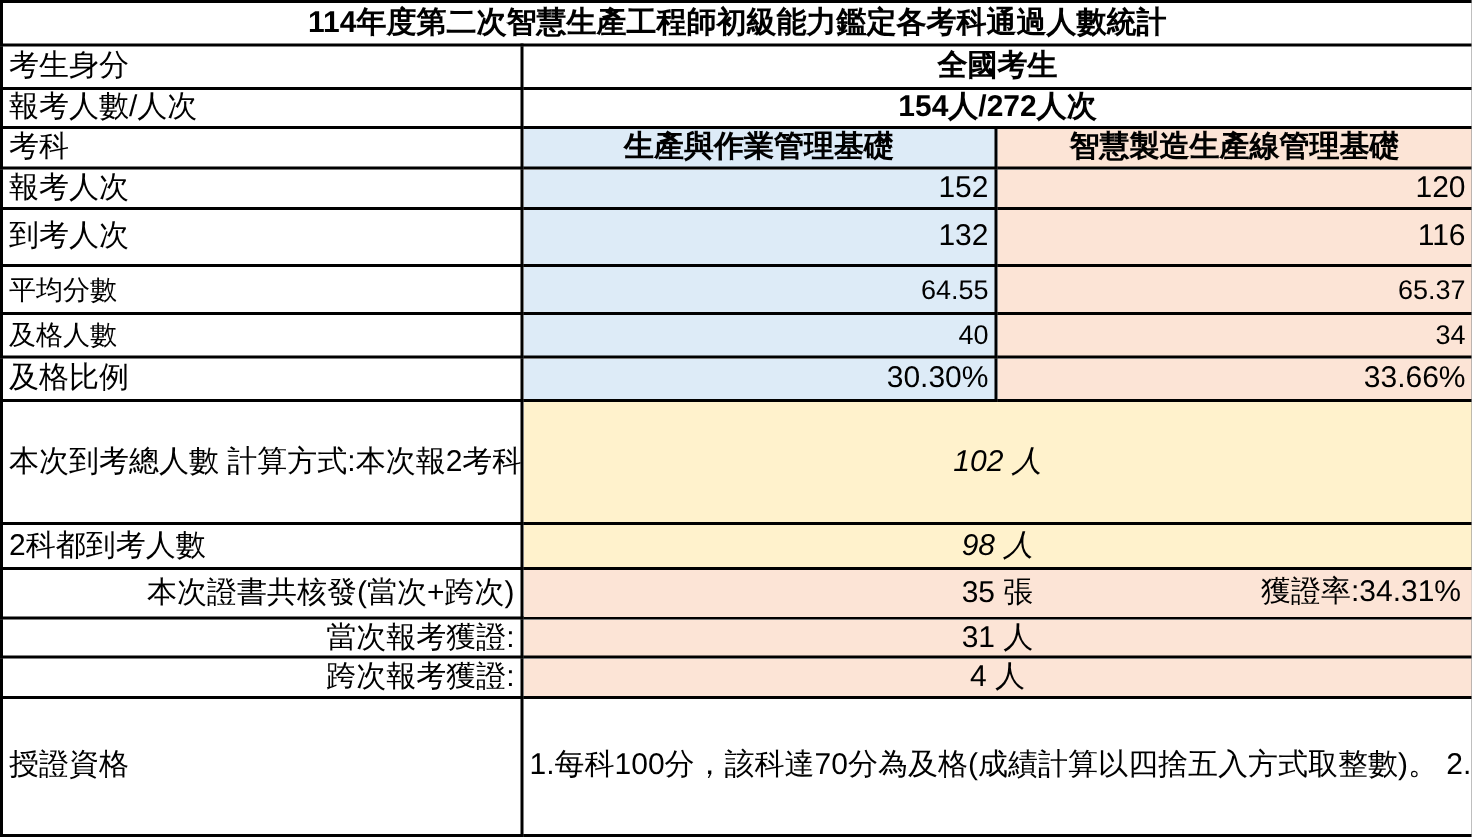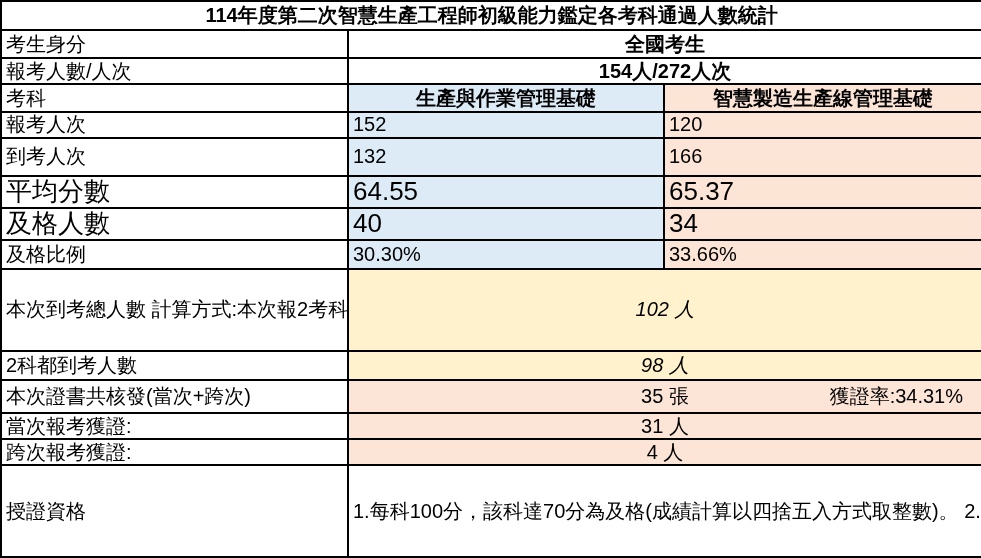--- a/index.html
+++ b/index.html
@@ -21,32 +21,32 @@
   table.grid td {
     border: 2px solid var(--border, #000);
     padding: 0 4px;
     overflow: hidden;
     vertical-align: middle;
     line-height: 1.15;
     white-space: nowrap;
   }
   .c   { text-align: center; }
   .l   { text-align: left; }
-  .r   { text-align: left; }
+  .r   { text-align: right; }
   .bold { font-weight: bold; }
-  .big  { font-size: 26px; }
+  .big  { font-size: 18px; }
   .blue   { background: var(--blue,   #DDEBF7); }
   .orange { background: var(--orange, #FCE4D6); }
   .yellow { background: var(--yellow, #FFF2CC); font-style: italic; }
   .pre { white-space: pre-line; line-height: 27px; }
   .notes { white-space: pre-line; line-height: 28px; padding-left: 5px; }
   .rel { position: relative; }
   .rate-tag {
     position: absolute;
-    right: 18px;
+    right: 7px;
     top: 50%;
     transform: translateY(-50%);
     text-align: right;
   }
 </style>
 </head>
 <body>
 
 <div class="sheet">
   <table class="grid">
@@ -79,21 +79,21 @@
 
     <tr style="height:26px">
       <td class="l">報考人次</td>
       <td class="r blue">152</td>
       <td class="r orange">120</td>
     </tr>
 
     <tr style="height:38px">
       <td class="l">到考人次</td>
       <td class="r blue">132</td>
-      <td class="r orange">166</td>
+      <td class="r orange">116</td>
     </tr>
 
 
     <tr style="height:31px">
       <td class="l big">平均分數</td>
       <td class="r big blue">64.55</td>
       <td class="r big orange">65.37</td>
     </tr>
 
     <tr style="height:29px">

